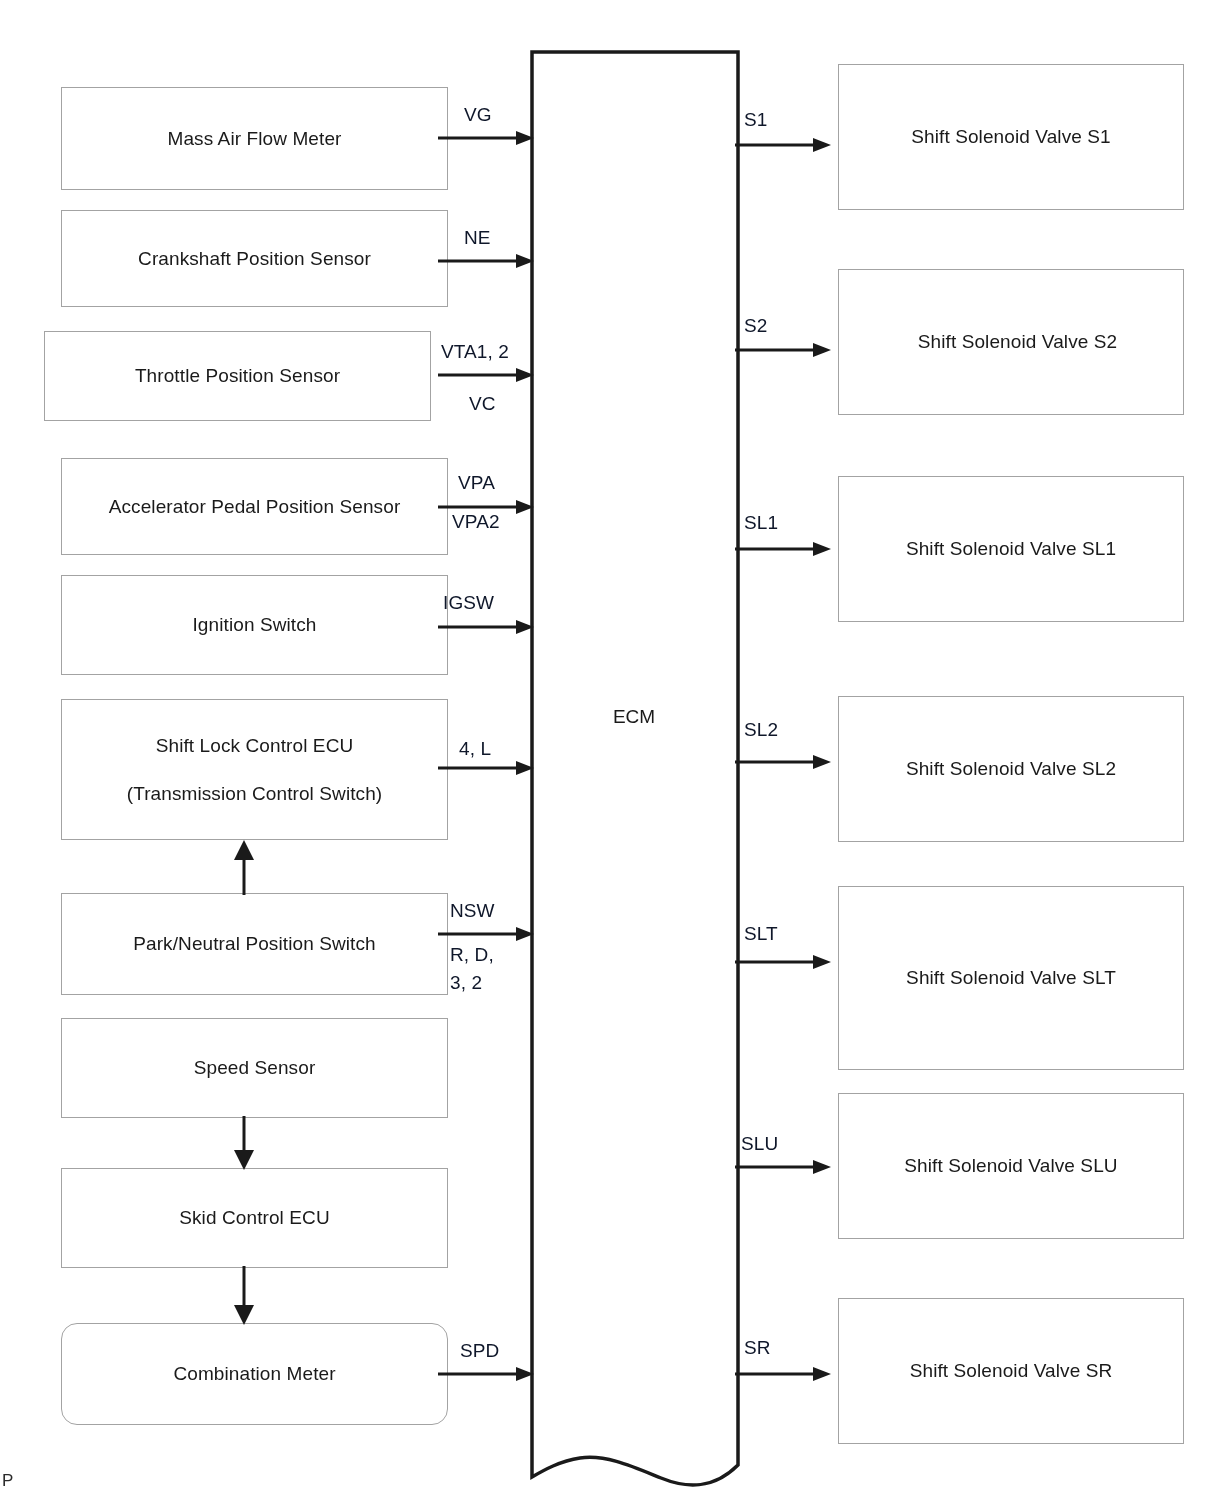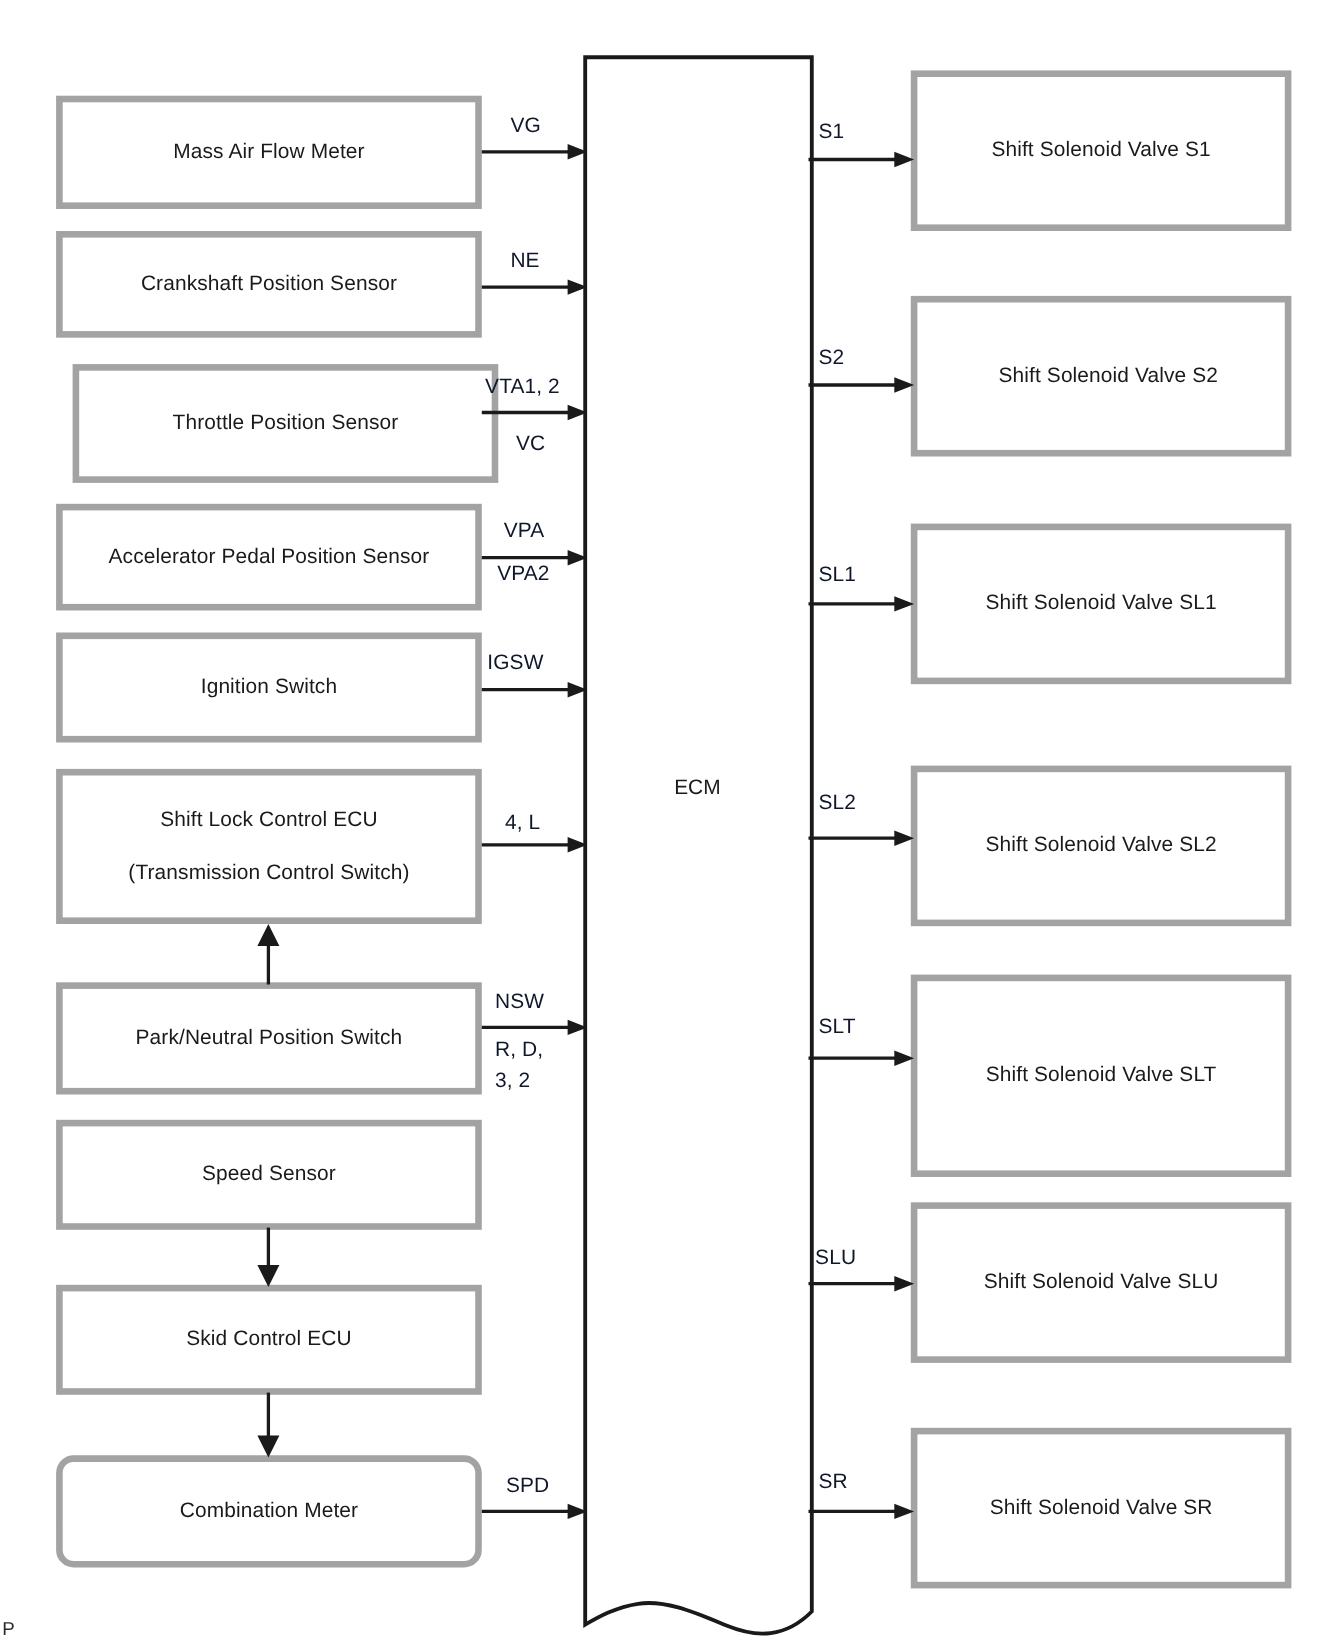--- a/index.html
+++ b/index.html
@@ -12,31 +12,32 @@
     position:relative;
     width:1208px;
     height:1496px;
     background:#ffffff;
     overflow:hidden;
   }
   
   .node{
     position:absolute;
     box-sizing:border-box;
-    border:6px solid #a3a3a3;
+    border:1px solid #a3a3a3;
     background:#ffffff;
     display:flex;
     flex-direction:column;
     align-items:center;
     justify-content:center;
     text-align:center;
     font-size:19px;
     line-height:1.15;
     color:#1a1a1a;
     letter-spacing:0.1px;
+    margin-left:10px;
   }
   .node .ln{display:block;}
   .node .ln + .ln{margin-top:26px;}
 
   
   #ecm-wrap{
     position:absolute;
     left:528px;
     top:48px;
     width:214px;
@@ -82,21 +83,21 @@
 <div id="canvas">
 
   <div class="node" style="left:51px;top:87px;width:387px;height:103px;">
     <span class="ln">Mass Air Flow Meter</span>
   </div>
 
   <div class="node" style="left:51px;top:210px;width:387px;height:97px;">
     <span class="ln">Crankshaft Position Sensor</span>
   </div>
 
-  <div class="node" style="left:66px;top:331px;width:387px;height:108px;">
+  <div class="node" style="left:34px;top:331px;width:387px;height:90px;">
     <span class="ln">Throttle Position Sensor</span>
   </div>
 
   <div class="node" style="left:51px;top:458px;width:387px;height:97px;">
     <span class="ln">Accelerator Pedal Position Sensor</span>
   </div>
 
   <div class="node" style="left:51px;top:575px;width:387px;height:100px;">
     <span class="ln">Ignition Switch</span>
   </div>

